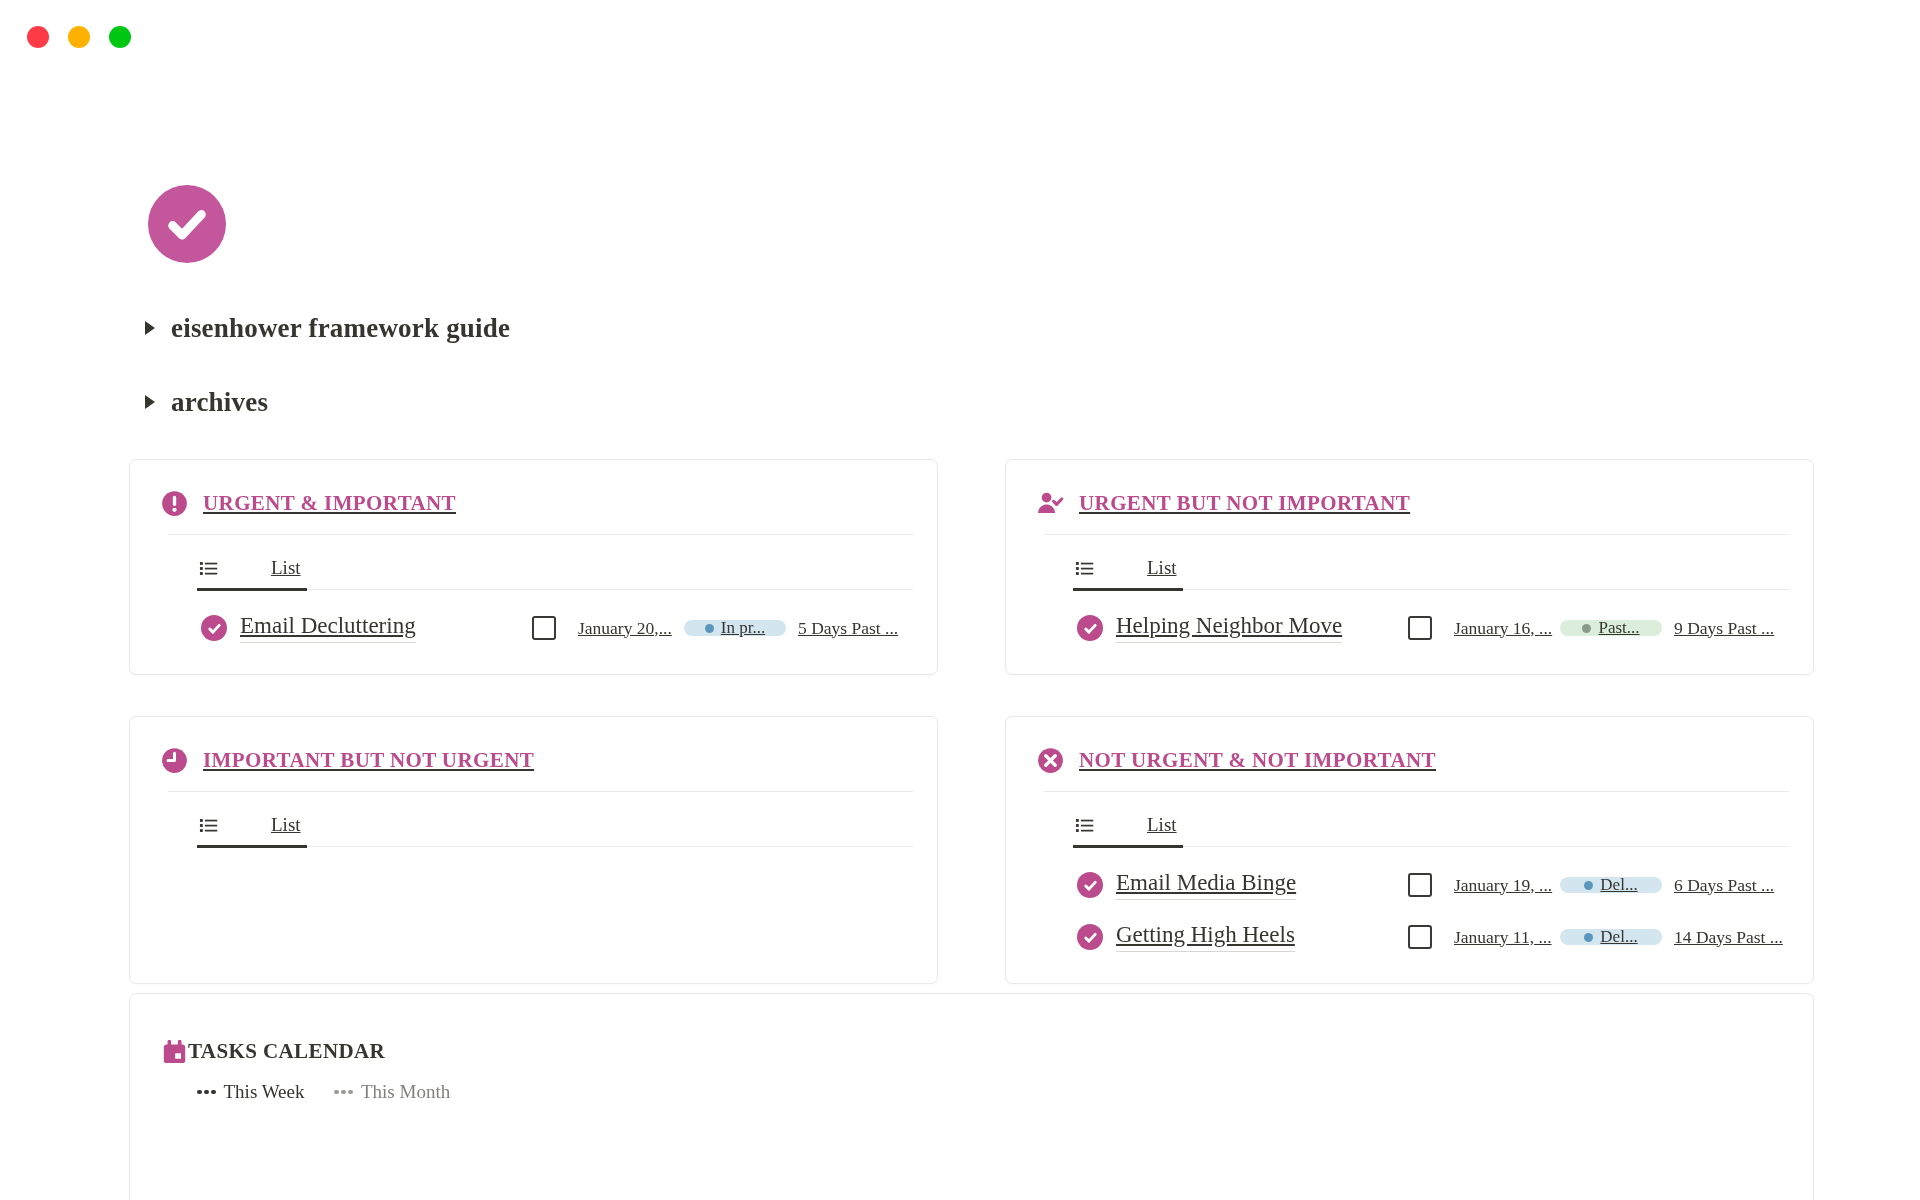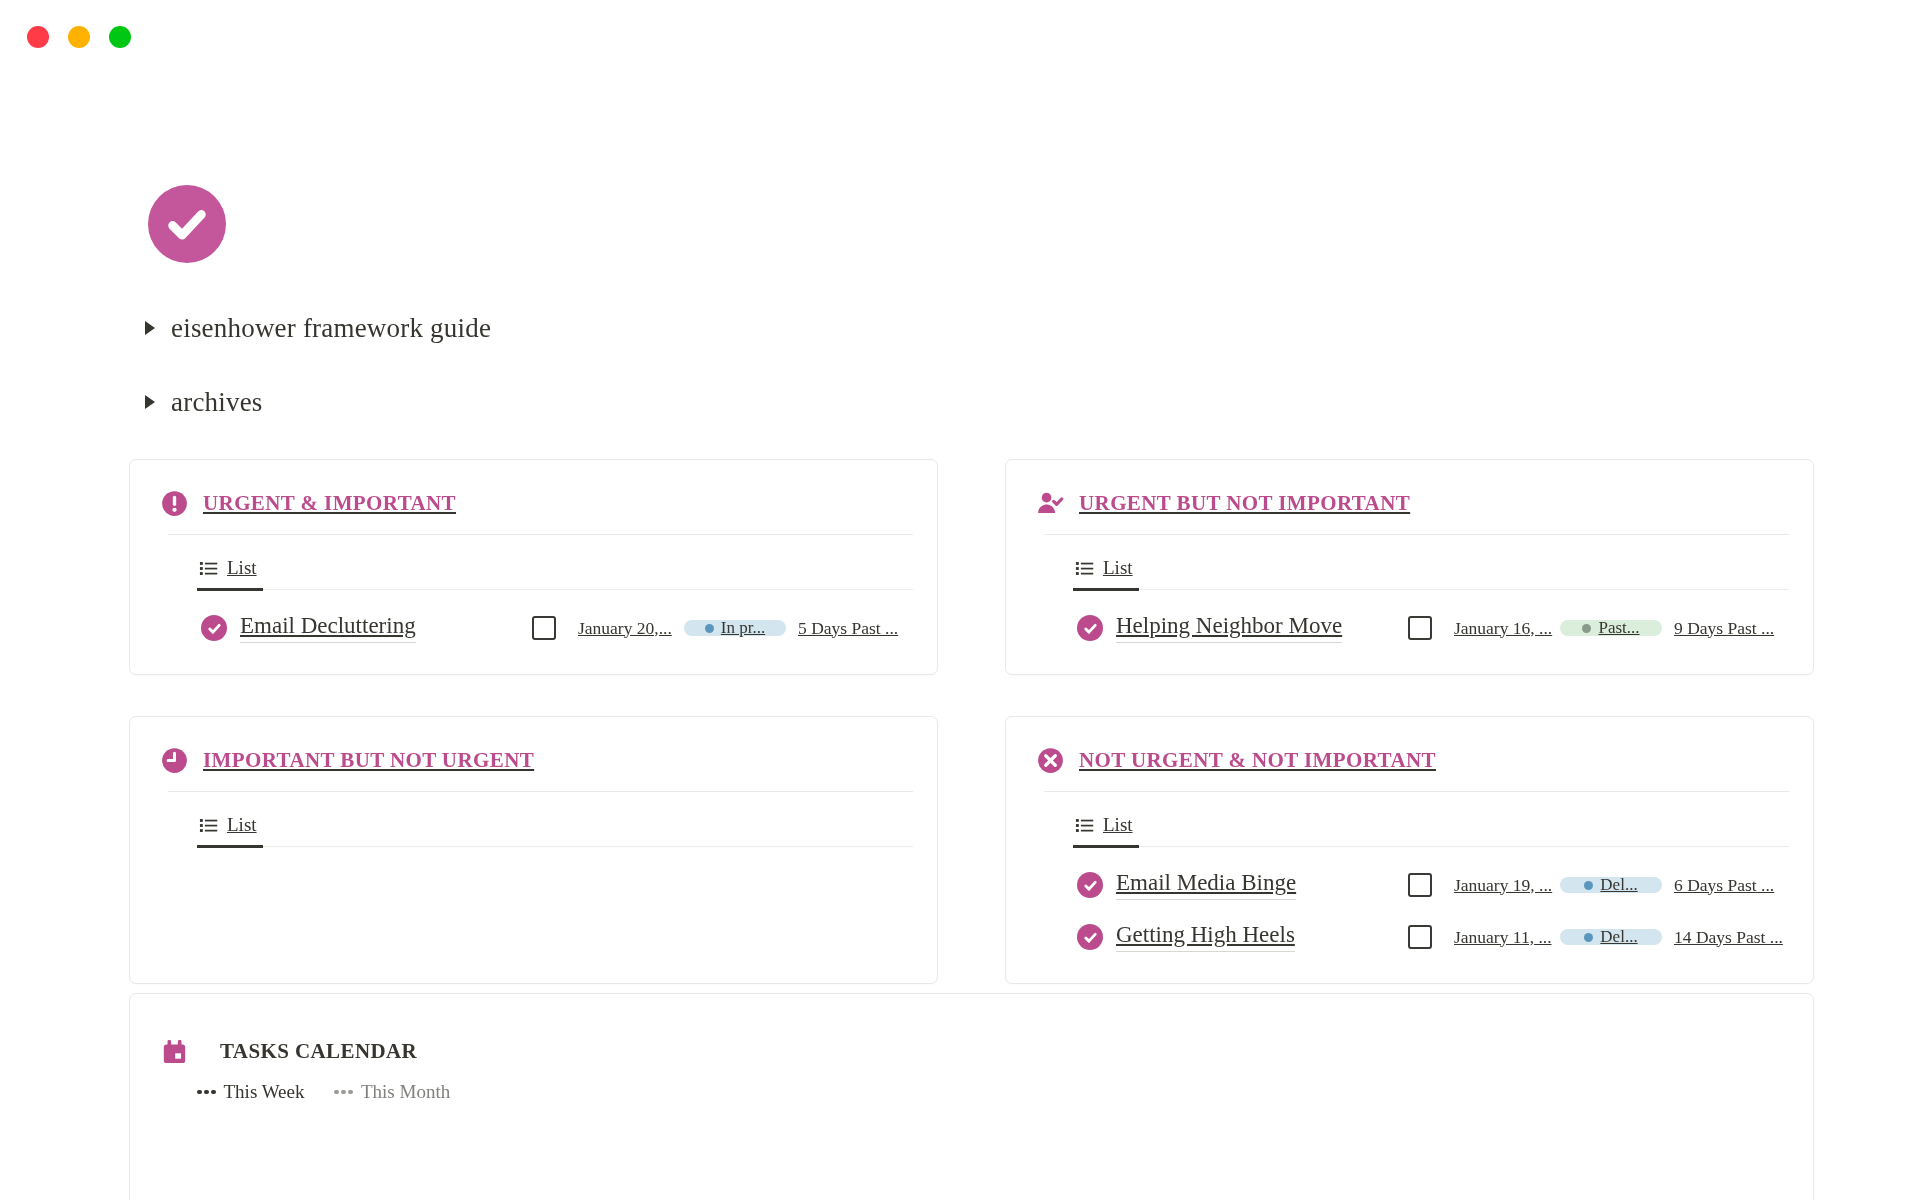--- a/index.html
+++ b/index.html
@@ -21,21 +21,21 @@
   h1.page-title{
     margin:35px 0 0 4px;font-size:50px;line-height:56px;font-weight:bold;
     color:#37352F;letter-spacing:0.2px;
   }
   .toggles{margin-top:48px;margin-left:16px;}
   .toggle-row{display:flex;align-items:center;height:34px;margin-bottom:40px;cursor:pointer;}
   .tri{
     width:0;height:0;border-top:7px solid transparent;border-bottom:7px solid transparent;
     border-left:10px solid #37352F;margin-right:16px;flex:0 0 auto;
   }
-  .toggle-label{font-size:27px;font-weight:normal;letter-spacing:0.2px;}
+  .toggle-label{font-size:27px;font-weight:bold;letter-spacing:0.2px;}
   
   .quad-grid{
     margin-top:34px;display:grid;grid-template-columns:1fr 1fr;
     column-gap:67px;row-gap:41px;width:1685px;
   }
   .card{
     background:#fff;border:1px solid #E8E8E6;border-radius:7px;
     box-shadow:0 1px 2px rgba(15,15,15,0.02);
     box-sizing:border-box;
   }
@@ -46,21 +46,21 @@
     margin:0;font-size:21px;font-weight:600;letter-spacing:0.4px;
     color:var(--accent,#BB4B8C);
   }
   .card-divider{margin:17px 24px 0 38px;border-top:1px solid #EBEAE8;}
   .view-tabs{margin:22px 24px 0 67px;border-bottom:1px solid #EDECEA;display:flex;}
   .view-tab{
     display:inline-flex;align-items:center;gap:9px;padding:0 6px 9px 2px;
     border-bottom:3px solid #37352F;margin-bottom:-2px;cursor:pointer;
   }
   .view-tab .list-icon{display:flex;}
-  .view-tab-label{font-size:19px;color:#37352F;}
+  .view-tab-label{font-size:19px;color:#37352F;margin-left:44px;}
   .tasks{margin:12px 24px 0 71px;}
   .task-row{display:flex;align-items:center;height:52px;}
   .check-circle{
     flex:0 0 26px;width:26px;height:26px;border-radius:50%;margin-right:13px;
     display:flex;align-items:center;justify-content:center;
   }
   .check-circle svg{width:15px;height:15px;}
   .task-name{
     font-size:23px;color:#37352F;border-bottom:1.5px solid #D9D7D2;
     padding-bottom:3px;white-space:nowrap;cursor:pointer;
@@ -74,21 +74,21 @@
   .status-badge{
     width:102px;height:16px;border-radius:15px;margin-right:12px;
     display:flex;align-items:center;justify-content:center;gap:7px;
     font-size:17px;color:#37352F;flex:0 0 auto;cursor:pointer;
   }
   .status-badge .dot{width:9px;height:9px;border-radius:50%;flex:0 0 auto;}
   .task-days{width:115px;font-size:17.5px;white-space:nowrap;overflow:hidden;}
   .quad{padding-bottom:20px;text-decoration:underline;}
   
   .calendar-card{margin-top:9px;width:1685px;height:310px;}
-  .calendar-header{display:flex;align-items:center;gap:32px;padding:44px 24px 0 31px;}
+  .calendar-header{display:flex;align-items:center;gap:0;padding:44px 24px 0 31px;}
   .cal-icon{width:27px;height:27px;display:flex;}
   .cal-icon svg{width:27px;height:27px;}
   .cal-title{margin:0;font-size:21px;font-weight:bold;letter-spacing:0.4px;color:#37352F;}
   .cal-tabs{margin:16px 24px 0 67px;display:flex;gap:30px;}
   .cal-tab{display:inline-flex;align-items:center;gap:8px;font-size:19px;cursor:pointer;}
   .cal-tab .dots-icon{display:flex;gap:2.5px;}
   .cal-tab .dots-icon i{width:4.5px;height:4.5px;border-radius:50%;display:block;}
   .cal-tab.active{color:#37352F;}
   .cal-tab.active .dots-icon i{background:#37352F;}
   .cal-tab.inactive{color:#82817D;}

